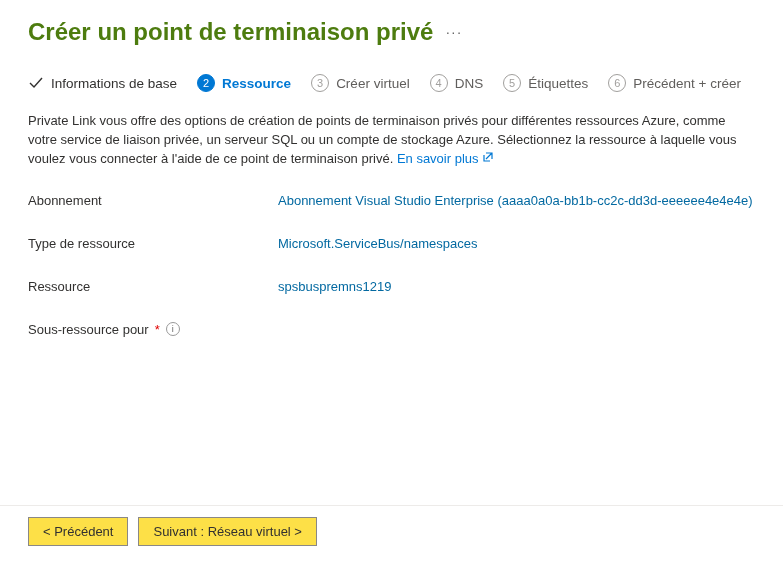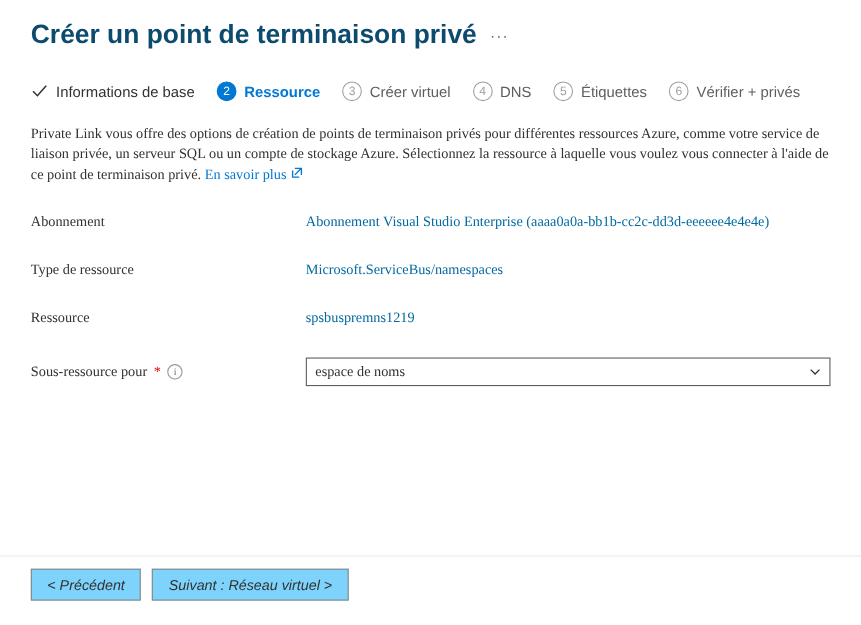--- a/index.html
+++ b/index.html
@@ -1,39 +1,39 @@
 <!DOCTYPE html>
 <html><head>
 <meta charset="utf-8">
 <style>
   * { box-sizing: border-box; margin: 0; padding: 0; }
   body { font-family: "Segoe UI", Arial, sans-serif; font-size: 13px; color: #323130; background: #fff; width: 783px; height: 568px; position: relative; }
   .header { padding: 18px 28px 12px 28px; display: flex; align-items: center; gap: 12px;}
-  .header h1 { font-size: 24px; font-weight: 600; color: #0c4a6e;}
+  .header h1 { font-size: 24px; font-weight: 600; color: #4d7c0f;}
   .ellipsis { color: #666; letter-spacing: 1px; font-size: 14px;}
   .tabs { display: flex; gap: 20px; padding: 16px 28px 12px 28px; border-bottom: none; align-items:center;}
   .tab { display: flex; align-items: center; gap: 7px; cursor: pointer; color:#605e5c; font-size:13.5px;justify-content:flex-end;}
   .tab.completed .check { stroke:#323130;}
   .tab.completed .lbl{ color:#323130;}
   .tab.active .lbl { color:#0078d4; font-weight:600;}
   .stepcircle { width:18px; height:18px; border-radius:50%; border:1px solid #a19f9d; display:inline-flex; align-items:center; justify-content:center; font-size:11px; color:#a19f9d;}
   .tab.active .stepcircle{ background:#0078d4; border-color:#0078d4; color:#fff;}
-  .content { padding: 8px 28px 0 28px; font-family: Liberation Serif, serif; }
+  .content { padding: 8px 28px 0 28px; }
   .desc { font-size:13px; color:#323130; line-height:1.45; margin-bottom:24px;}
   .desc a { color:#0078d4; text-decoration:none; }
   .ext-icon{ display:inline-block; vertical-align:middle; margin-left:3px;}
   .form-row { display:flex; align-items:center; margin-bottom:28px;}
   .form-label { width:250px; color:#323130; font-size:13px; display:flex; align-items:center; gap:6px;}
   .form-value { font-size:13px; color:#0369a1; }
   .req { color:#e00000; }
   .info-icon{ width:14px;height:14px;border:1px solid #999;border-radius:50%;display:inline-flex;align-items:center;justify-content:center;font-size:9px;color:#666;}
   .select { width:478px; height:26px; border:1px solid #605e5c; padding:3px 26px 3px 8px; font-size:13px; background:#fff; position:relative; display:flex; align-items:center; justify-content:space-between;}
   .select .chev{ position:absolute; right:6px; top:5px;}
   .footer { position:absolute; bottom:22px; left:28px; display:flex; gap:10px;}
-  .btn { border:1px solid #8a8886; background:#7dd3fc; padding:6px 14px; font-size:13px; cursor:pointer; color:#323130;font-style:italic;}
+  .btn { border:1px solid #8a8886; background:#fde047; padding:6px 14px; font-size:13px; cursor:pointer; color:#323130;}
   .divider{ position:absolute; bottom:62px; left:0; right:0; border-top:1px solid #edebe9;}
   .lbl{ white-space:nowrap;}
 </style>
 </head>
 <body>
 
 <div class="header">
   <h1>Créer un point de terminaison privé</h1>
   <span class="ellipsis">···</span>
 </div>
@@ -56,21 +56,21 @@
   <div class="tab">
     <span class="stepcircle">4</span>
     <span class="lbl">DNS</span>
   </div>
   <div class="tab">
     <span class="stepcircle">5</span>
     <span class="lbl">Étiquettes</span>
   </div>
   <div class="tab">
     <span class="stepcircle">6</span>
-    <span class="lbl">Vérifier + privés</span>
+    <span class="lbl">Précédent + créer</span>
   </div>
 </div>
 
 <div class="content">
   <p class="desc">
     <span>Private Link vous offre des options de création de points de terminaison privés pour différentes ressources Azure, comme votre service de liaison privée, un serveur SQL ou un compte de stockage Azure. Sélectionnez la ressource à laquelle vous voulez vous connecter à l'aide de ce point de terminaison privé. </span>
     <a href="#"><span>En savoir plus</span><span class="ext-icon"><svg width="12" height="12" viewBox="0 0 12 12">
             <path d="M4 2h6v6M10 2L4 8" stroke="#0078d4" stroke-width="1.2" fill="none"></path>
             <path d="M2 4v6h6" stroke="#0078d4" stroke-width="1.2" fill="none"></path>
           </svg></span></a>
@@ -90,26 +90,20 @@
     <div class="form-label">Ressource</div>
     <div class="form-value">spsbuspremns1219</div>
   </div>
 
   <div class="form-row">
     <div class="form-label">
       <span>Sous-ressource pour</span>
       <span class="req">*</span>
       <span class="info-icon">i</span>
     </div>
-    <div class="select">
-      <span>espace de noms</span>
-      <svg class="chev" width="14" height="14" viewBox="0 0 14 14">
-          <polyline points="3,5 7,9 11,5" fill="none" stroke="#323130" stroke-width="1.2"></polyline>
-        </svg>
-    </div>
   </div>
 </div>
 
 <div class="divider"></div>
 
 <div class="footer">
   <button class="btn">&lt; Précédent</button>
   <button class="btn">Suivant : Réseau virtuel &gt;</button>
 </div>
 

